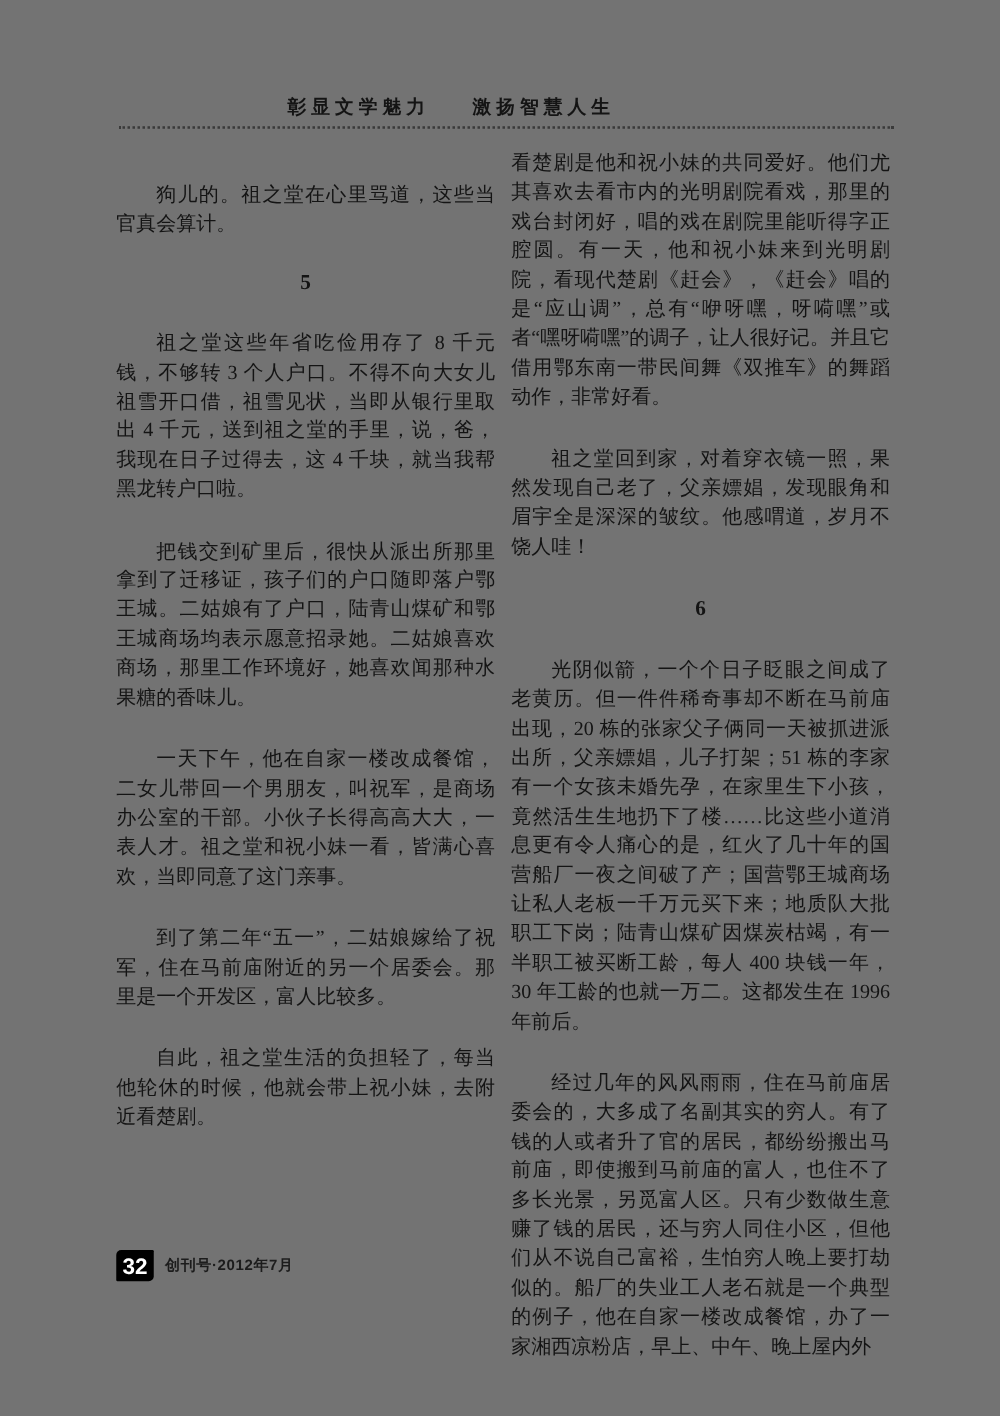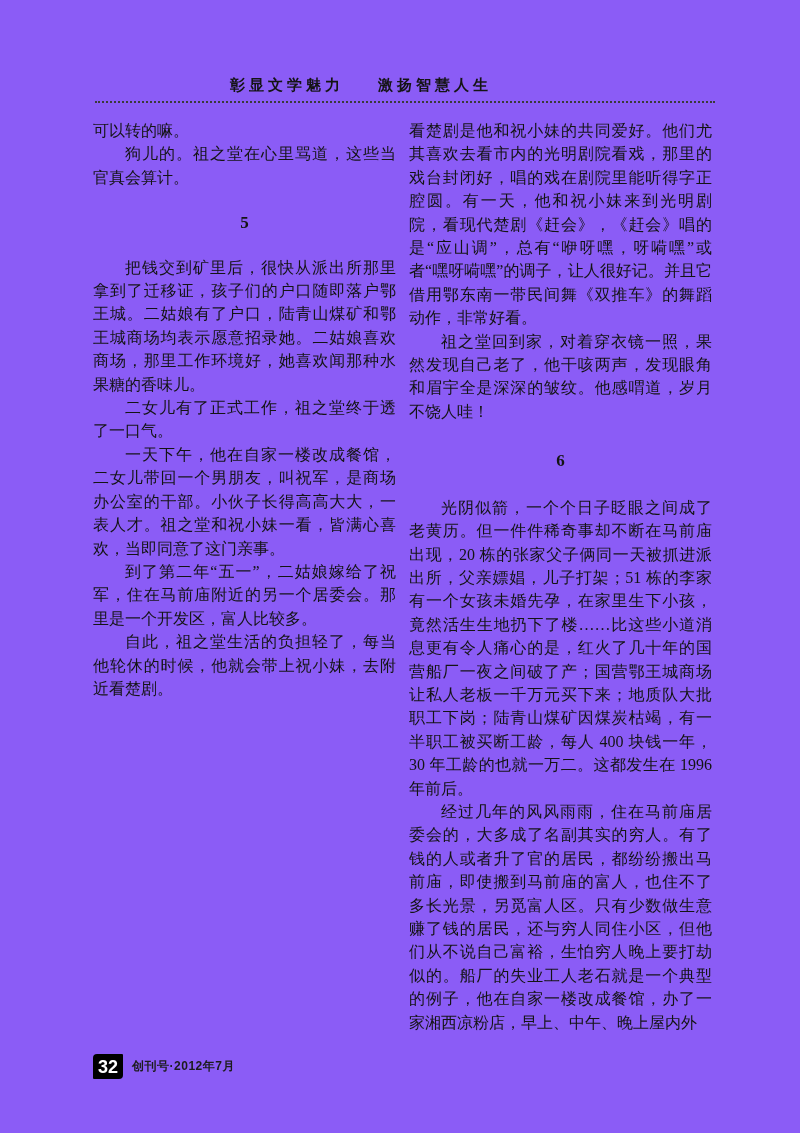--- a/index.html
+++ b/index.html
@@ -4,21 +4,21 @@
 <style>
   html, body { margin: 0; padding: 0; }
   body {
     width: 800px; height: 1133px;
     background: #f6f6f3;
     font-family: "Liberation Serif", "DejaVu Serif", serif;
   }
   .page {
     position: relative;
     width: 800px; height: 1133px;
-    background: #8b5cf6;
+    background: #737373;
     color: #141414;
     overflow: hidden;
   }
   
   .header {
     position: absolute; top: 76px; left: 95px; width: 620px;
     text-align: center;
     transform: translateX(-44px);
     font-weight: bold; font-size: 15px; letter-spacing: 4px;
     white-space: nowrap;
@@ -33,30 +33,30 @@
     position: absolute; top: 119px; left: 93px; width: 620px;
     display: flex; gap: 13px;
   }
   .col {
     width: 303px;
     font-size: 16px; line-height: 23.4px;
     text-align: justify;
     text-justify: inter-ideograph;
   }
   .col p { margin: 0; }
-  .col p.indent { text-indent: 2em; }
+  .col p.indent { text-indent: 2em; margin-top: 26px; }
   .section-num {
     text-align: center; text-indent: 0 !important;
     font-weight: bold; font-size: 17px;
     margin: 22px 0 21px !important;
   }
   .section-num-right { margin: 26px 0 23px !important; }
   
   .footer {
-    position: absolute; left: 93px; top: 1054px;
+    position: absolute; left: 93px; top: 1000px;
     display: flex; align-items: center; gap: 9px;
     font-family: "Liberation Sans", "DejaVu Sans", sans-serif;
   }
   .page-num-box {
     background: #000; color: #fff;
     font-weight: bold; font-size: 18px;
     line-height: 1;
     padding: 4px 5px 3px 5px;
     border-radius: 4px 1px 4px 1px;
   }
@@ -71,33 +71,32 @@
 <div class="page">
 
   <div class="header">
     <span>彰显文学魅力</span><span class="slogan-gap"></span><span>激扬智慧人生</span>
   </div>
   <div class="header-divider"></div>
 
   <div class="columns">
 
     <div class="col">
-      <p>可以转的嘛。</p>
       <p class="indent">狗儿的。祖之堂在心里骂道，这些当官真会算计。</p>
       <p class="section-num">5</p>
+      <p class="indent">祖之堂这些年省吃俭用存了 8 千元钱，不够转 3 个人户口。不得不向大女儿祖雪开口借，祖雪见状，当即从银行里取出 4 千元，送到祖之堂的手里，说，爸，我现在日子过得去，这 4 千块，就当我帮黑龙转户口啦。</p>
       <p class="indent">把钱交到矿里后，很快从派出所那里拿到了迁移证，孩子们的户口随即落户鄂王城。二姑娘有了户口，陆青山煤矿和鄂王城商场均表示愿意招录她。二姑娘喜欢商场，那里工作环境好，她喜欢闻那种水果糖的香味儿。</p>
-      <p class="indent">二女儿有了正式工作，祖之堂终于透了一口气。</p>
       <p class="indent">一天下午，他在自家一楼改成餐馆，二女儿带回一个男朋友，叫祝军，是商场办公室的干部。小伙子长得高高大大，一表人才。祖之堂和祝小妹一看，皆满心喜欢，当即同意了这门亲事。</p>
       <p class="indent">到了第二年“五一”，二姑娘嫁给了祝军，住在马前庙附近的另一个居委会。那里是一个开发区，富人比较多。</p>
       <p class="indent">自此，祖之堂生活的负担轻了，每当他轮休的时候，他就会带上祝小妹，去附近看楚剧。</p>
     </div>
 
     <div class="col">
       <p>看楚剧是他和祝小妹的共同爱好。他们尤其喜欢去看市内的光明剧院看戏，那里的戏台封闭好，唱的戏在剧院里能听得字正腔圆。有一天，他和祝小妹来到光明剧院，看现代楚剧《赶会》，《赶会》唱的是“应山调”，总有“咿呀嘿，呀嗬嘿”或者“嘿呀嗬嘿”的调子，让人很好记。并且它借用鄂东南一带民间舞《双推车》的舞蹈动作，非常好看。</p>
-      <p class="indent">祖之堂回到家，对着穿衣镜一照，果然发现自己老了，他干咳两声，发现眼角和眉宇全是深深的皱纹。他感喟道，岁月不饶人哇！</p>
+      <p class="indent">祖之堂回到家，对着穿衣镜一照，果然发现自己老了，父亲嫖娼，发现眼角和眉宇全是深深的皱纹。他感喟道，岁月不饶人哇！</p>
       <p class="section-num section-num-right">6</p>
       <p class="indent">光阴似箭，一个个日子眨眼之间成了老黄历。但一件件稀奇事却不断在马前庙出现，20 栋的张家父子俩同一天被抓进派出所，父亲嫖娼，儿子打架；51 栋的李家有一个女孩未婚先孕，在家里生下小孩，竟然活生生地扔下了楼……比这些小道消息更有令人痛心的是，红火了几十年的国营船厂一夜之间破了产；国营鄂王城商场让私人老板一千万元买下来；地质队大批职工下岗；陆青山煤矿因煤炭枯竭，有一半职工被买断工龄，每人 400 块钱一年，30 年工龄的也就一万二。这都发生在 1996 年前后。</p>
       <p class="indent">经过几年的风风雨雨，住在马前庙居委会的，大多成了名副其实的穷人。有了钱的人或者升了官的居民，都纷纷搬出马前庙，即使搬到马前庙的富人，也住不了多长光景，另觅富人区。只有少数做生意赚了钱的居民，还与穷人同住小区，但他们从不说自己富裕，生怕穷人晚上要打劫似的。船厂的失业工人老石就是一个典型的例子，他在自家一楼改成餐馆，办了一家湘西凉粉店，早上、中午、晚上屋内外</p>
     </div>
 
   </div>
 
   <div class="footer">
     <span class="page-num-box">32</span>
     <span class="issue-label">创刊号·2012年7月</span>

